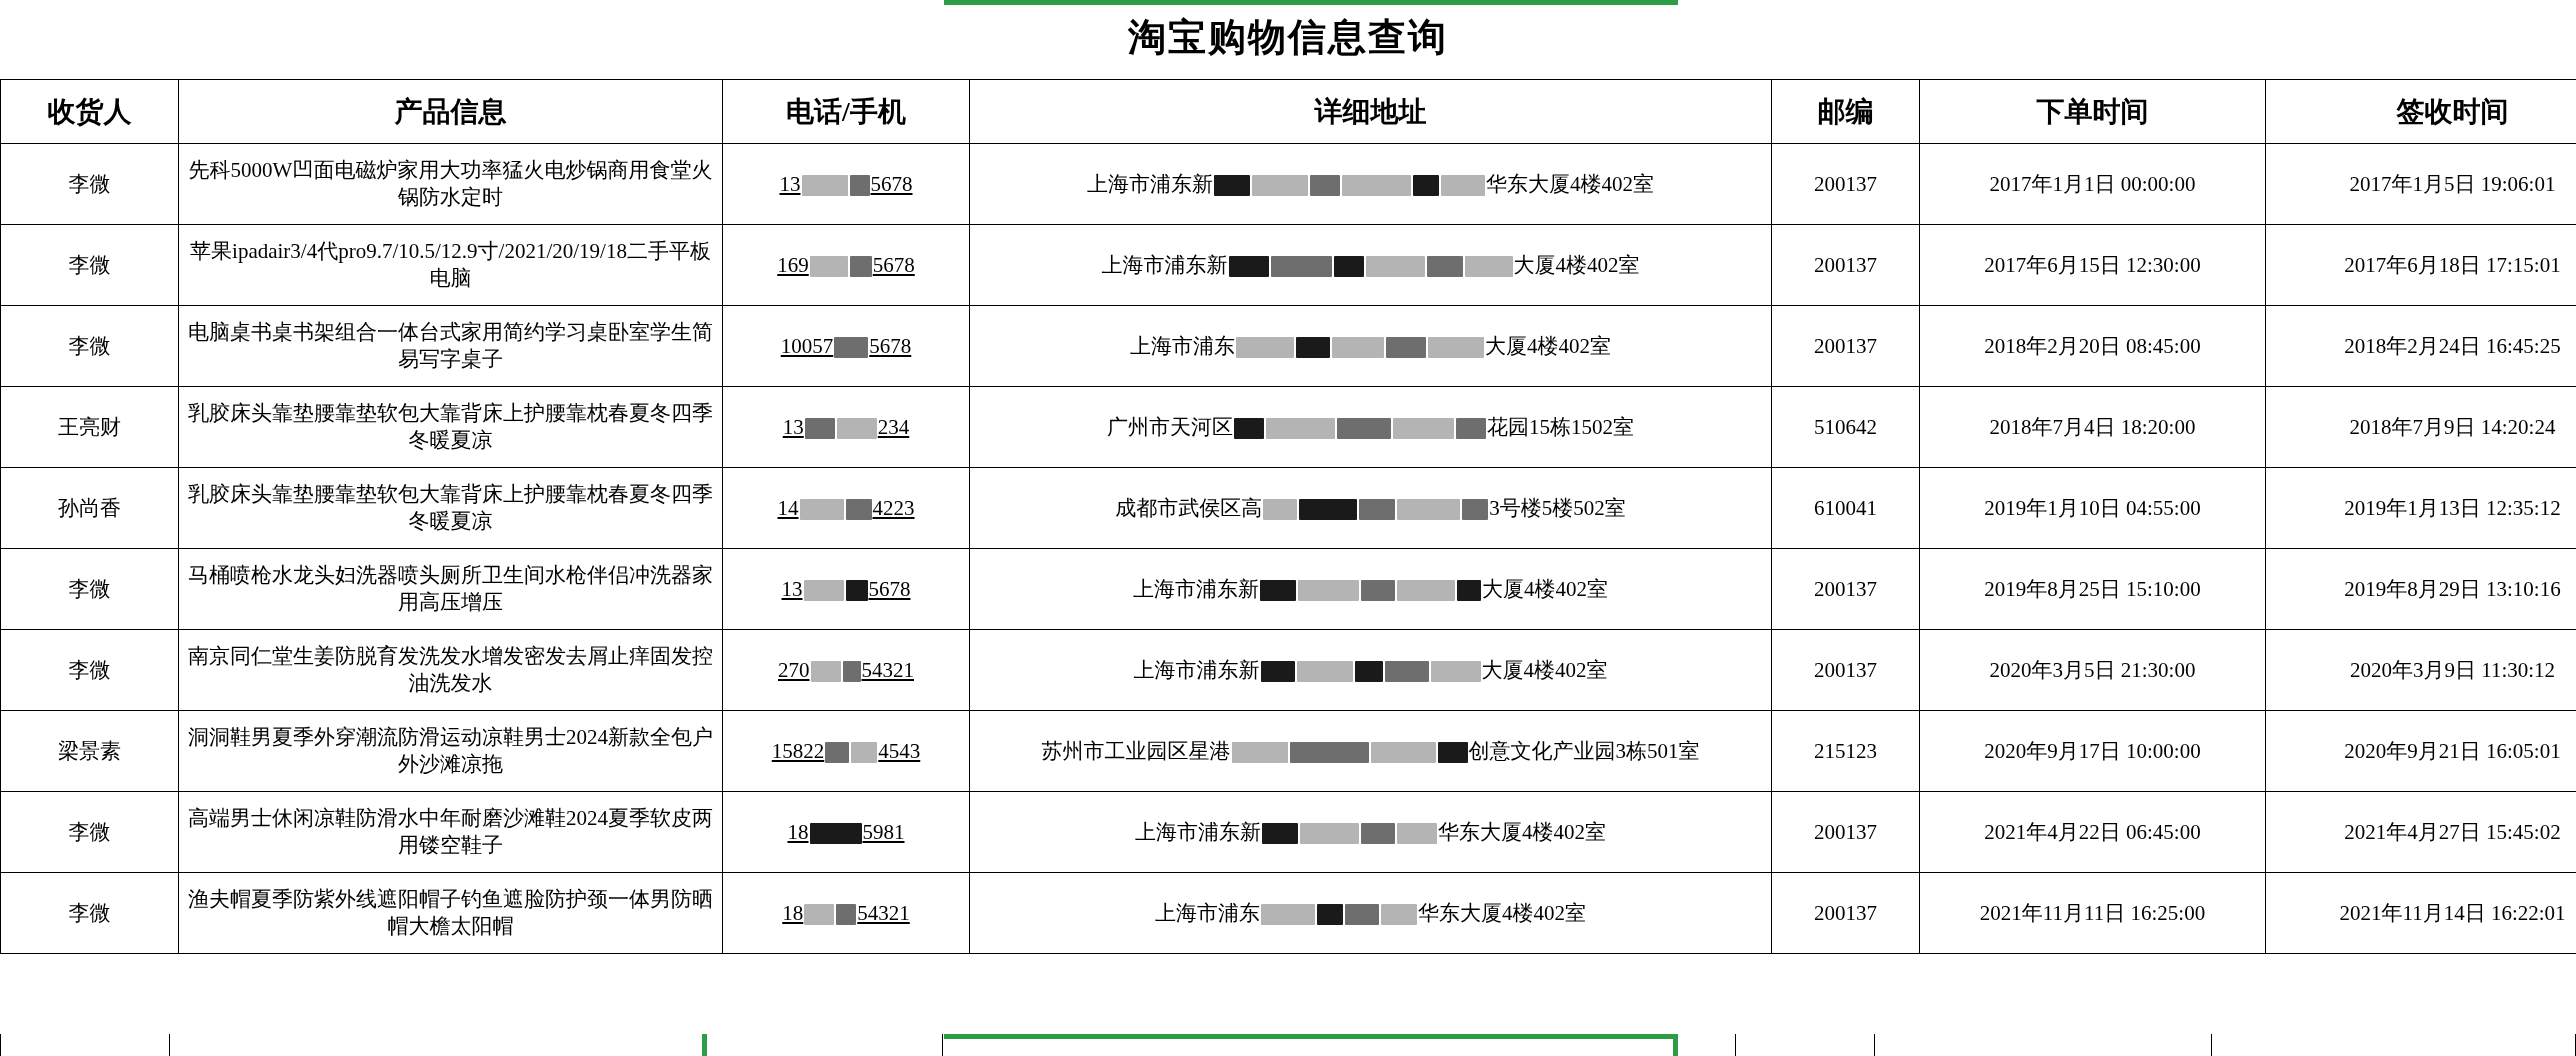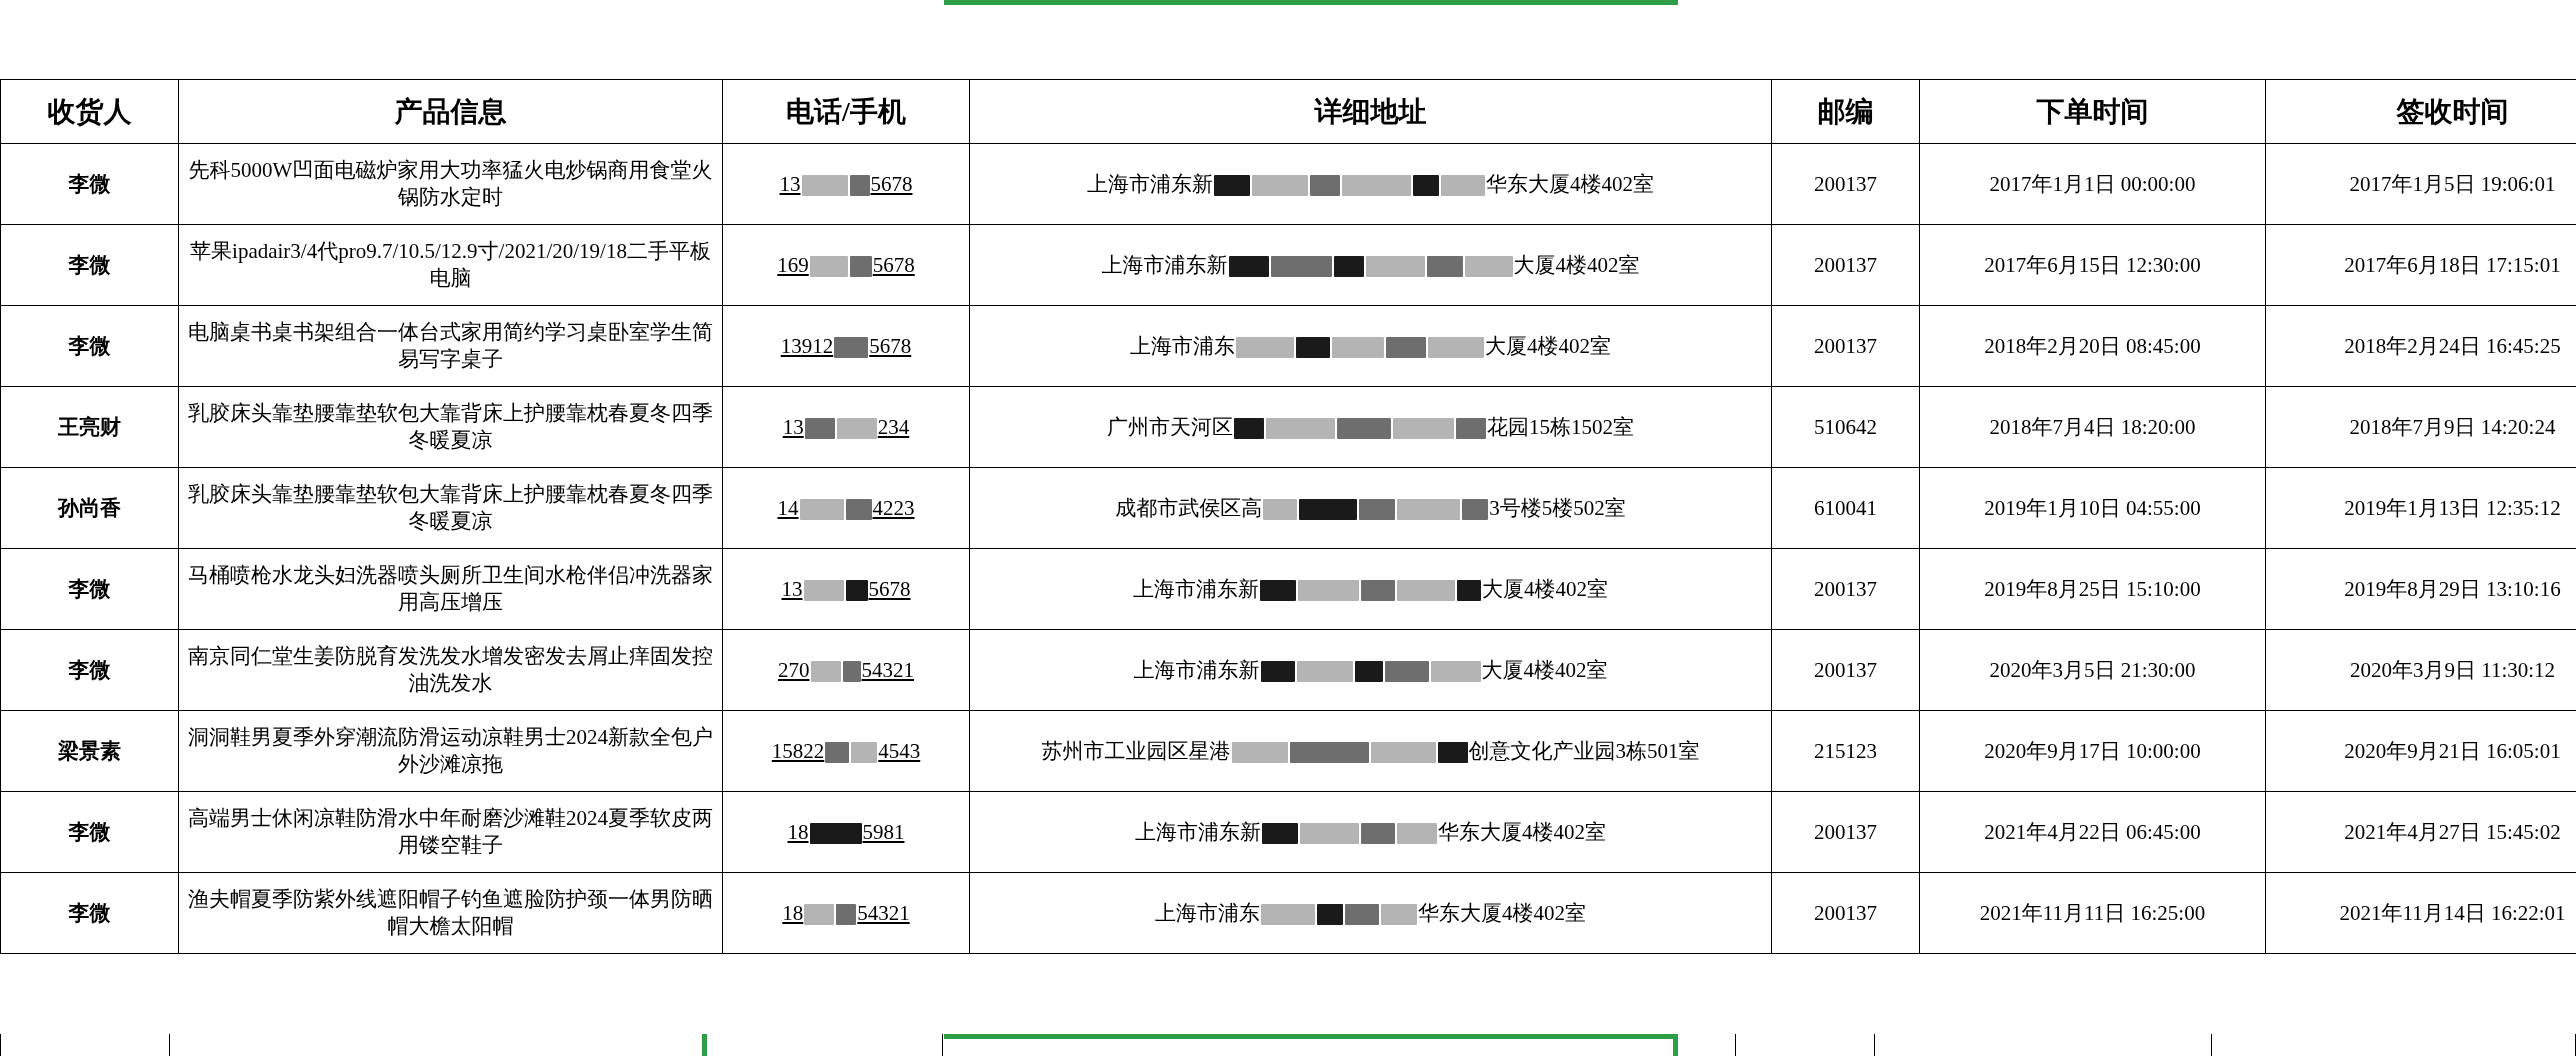--- a/index.html
+++ b/index.html
@@ -79,21 +79,21 @@
     text-align: center;
     font-size: 21px;
     line-height: 1.28;
   }
   table.grid th {
     font-size: 28px;
     font-weight: bold;
     height: 63px;
     padding: 0 4px;
   }
-  td.cell-name { font-size: 23px; font-weight: bold; }
+  td.cell-name { font-size: 23px; }
   td.cell-product {
     font-size: 21px;
     text-align: center;
     padding: 6px 10px;
     line-height: 1.3;
   }
   td.cell-phone { font-size: 21px; text-decoration: underline; }
   td.cell-addr { font-size: 23px; padding: 4px 8px; }
   td.cell-zip { font-size: 21px; }
   td.cell-date { font-size: 20px; }
@@ -132,20 +132,21 @@
     box-sizing: border-box;
   }
 </style>
 </head>
 <body>
 
 <div class="page">
 
   <div class="accent-top"></div>
 
+  <div class="title">淘宝购物信息查询</div>
 
   <table class="grid">
     <thead>
       <tr>
         <th style="width:169px">收货人</th>
         <th style="width:535px">产品信息</th>
         <th style="width:238px">电话/手机</th>
         <th style="width:793px">详细地址</th>
         <th style="width:139px">邮编</th>
         <th style="width:337px">下单时间</th>
@@ -179,21 +180,21 @@
         </td>
         <td class="cell-zip">200137</td>
         <td class="cell-date">2017年6月15日 12:30:00</td>
         <td class="cell-date">2017年6月18日 17:15:01</td>
       </tr>
 
       <tr>
         <td class="cell-name">李微</td>
         <td class="cell-product">电脑桌书桌书架组合一体台式家用简约学习桌卧室学生简易写字桌子</td>
         <td class="cell-phone">
-          <span class="phone-wrap"><span>13912</span><span class="mask m-mid" style="width:34px"></span><span>5678</span></span>
+          <span class="phone-wrap"><span>10057</span><span class="mask m-mid" style="width:34px"></span><span>5678</span></span>
         </td>
         <td class="cell-addr">
           <span class="addr-wrap"><span>上海市浦东</span><span class="mask m-light" style="width:58px"></span><span class="mask m-dark" style="width:34px"></span><span class="mask m-light" style="width:52px"></span><span class="mask m-mid" style="width:40px"></span><span class="mask m-light" style="width:56px"></span><span>大厦4楼402室</span></span>
         </td>
         <td class="cell-zip">200137</td>
         <td class="cell-date">2018年2月20日 08:45:00</td>
         <td class="cell-date">2018年2月24日 16:45:25</td>
       </tr>
 
       <tr>

